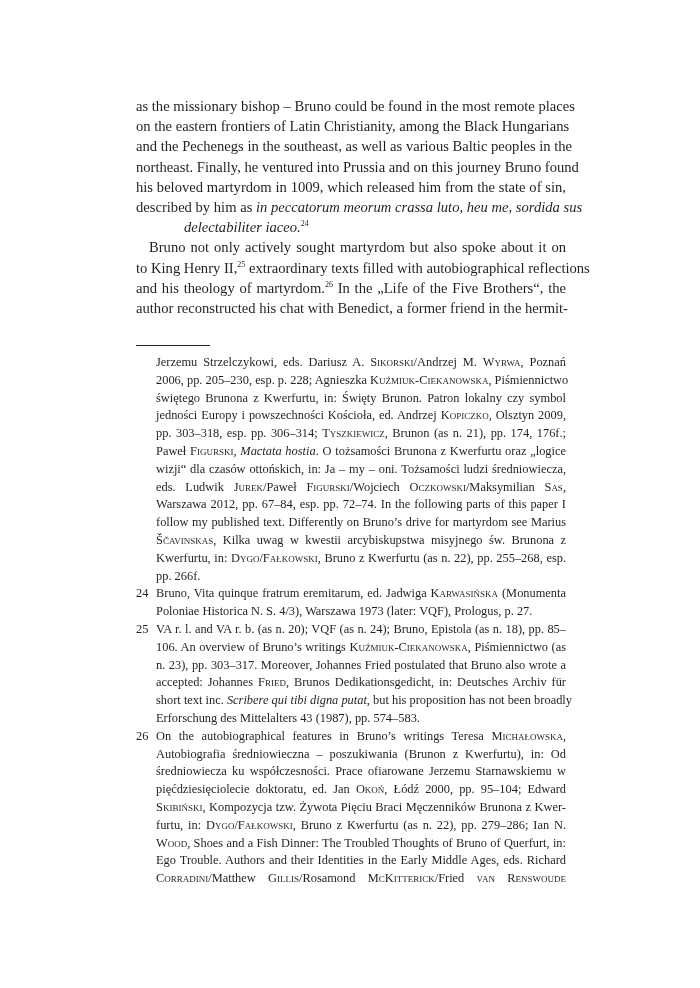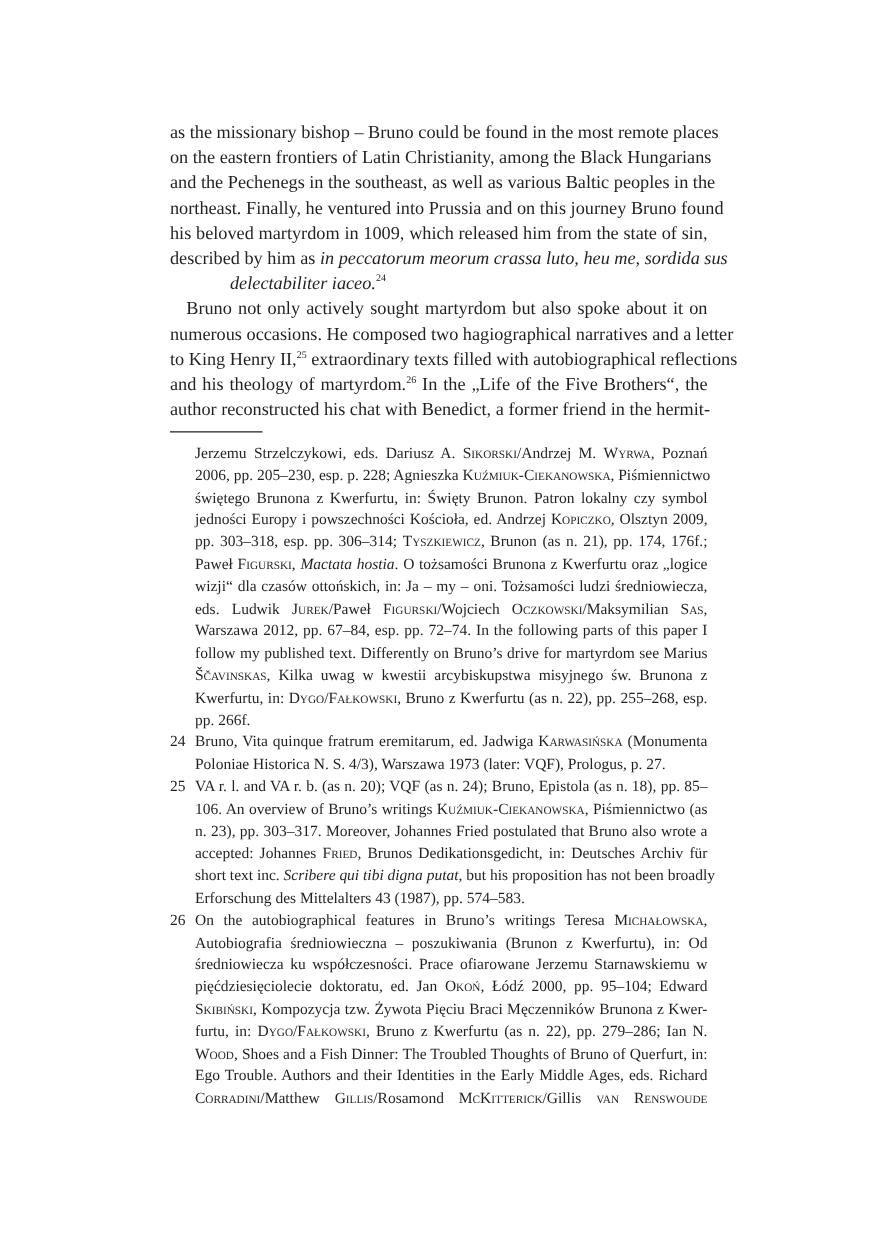--- a/index.html
+++ b/index.html
@@ -35,21 +35,20 @@
       <span class="line" style="white-space: pre;">as the missionary bishop – Bruno could be found in the most remote places</span>
       <span class="line" style="white-space: pre;">on the eastern frontiers of Latin Christianity, among the Black Hungarians</span>
       <span class="line" style="white-space: pre;">and the Pechenegs in the southeast, as well as various Baltic peoples in the</span>
       <span class="line" style="white-space: pre;">northeast. Finally, he ventured into Prussia and on this journey Bruno found</span>
       <span class="line" style="white-space: pre;">his beloved martyrdom in 1009, which released him from the state of sin,</span>
       <span class="line" style="white-space: pre;"><span>described by him as </span><i>in peccatorum meorum crassa luto, heu me, sordida sus</i></span>
       <span class="line last" style="white-space: pre;"><i>delectabiliter iaceo.</i><sup>24</sup></span>
     </p>
     <p>
       <span class="line indent" style="white-space: pre;">Bruno not only actively sought martyrdom but also spoke about it on</span>
-      <span class="line" style="white-space: pre;">numerous occasions. He composed two hagiographical narratives and a letter</span>
       <span class="line" style="white-space: pre;"><span>to King Henry II,</span><sup>25</sup><span> extraordinary texts filled with autobiographical reflections</span></span>
       <span class="line" style="white-space: pre; font-family: Liberation Serif, serif;"><span>and his theology of martyrdom.</span><sup>26</sup><span> In the „Life of the Five Brothers“, the</span></span>
       <span class="line" style="white-space: pre;">author reconstructed his chat with Benedict, a former friend in the hermit-</span>
     </p>
   </div>
 
   <div class="rule"></div>
 
   <div class="footnotes">
 
@@ -88,17 +87,17 @@
     <div class="fn">
       <span class="fn-num">26</span>
       <span class="line" style="white-space: pre;"><span>On the autobiographical features in Bruno’s writings Teresa </span><span class="sc">Michałowska</span><span>,</span></span>
       <span class="line" style="white-space: pre;">Autobiografia średniowieczna – poszukiwania (Brunon z Kwerfurtu), in: Od</span>
       <span class="line" style="white-space: pre;">średniowiecza ku współczesności. Prace ofiarowane Jerzemu Starnawskiemu w</span>
       <span class="line" style="white-space: pre;"><span>pięćdziesięciolecie doktoratu, ed. Jan </span><span class="sc">Okoń</span><span>, Łódź 2000, pp. 95–104; Edward</span></span>
       <span class="line" style="white-space: pre;"><span class="sc">Skibiński</span><span>, Kompozycja tzw. Żywota Pięciu Braci Męczenników Brunona z Kwer-</span></span>
       <span class="line" style="white-space: pre;"><span>furtu, in: </span><span class="sc">Dygo/Fałkowski</span><span>, Bruno z Kwerfurtu (as n. 22), pp. 279–286; Ian N.</span></span>
       <span class="line" style="white-space: pre;"><span class="sc">Wood</span><span>, Shoes and a Fish Dinner: The Troubled Thoughts of Bruno of Querfurt, in:</span></span>
       <span class="line" style="white-space: pre;">Ego Trouble. Authors and their Identities in the Early Middle Ages, eds. Richard</span>
-      <span class="line" style="white-space: pre;"><span class="sc">Corradini</span><span>/Matthew </span><span class="sc">Gillis</span><span>/Rosamond </span><span class="sc">McKitterick</span><span>/Gillis </span><span class="sc">van Renswoude</span></span>
+      <span class="line" style="white-space: pre;"><span class="sc">Corradini</span><span>/Matthew </span><span class="sc">Gillis</span><span>/Rosamond </span><span class="sc">McKitterick</span><span>/Fried </span><span class="sc">van Renswoude</span></span>
     </div>
 
   </div>
 </div>
 
 </body></html>

